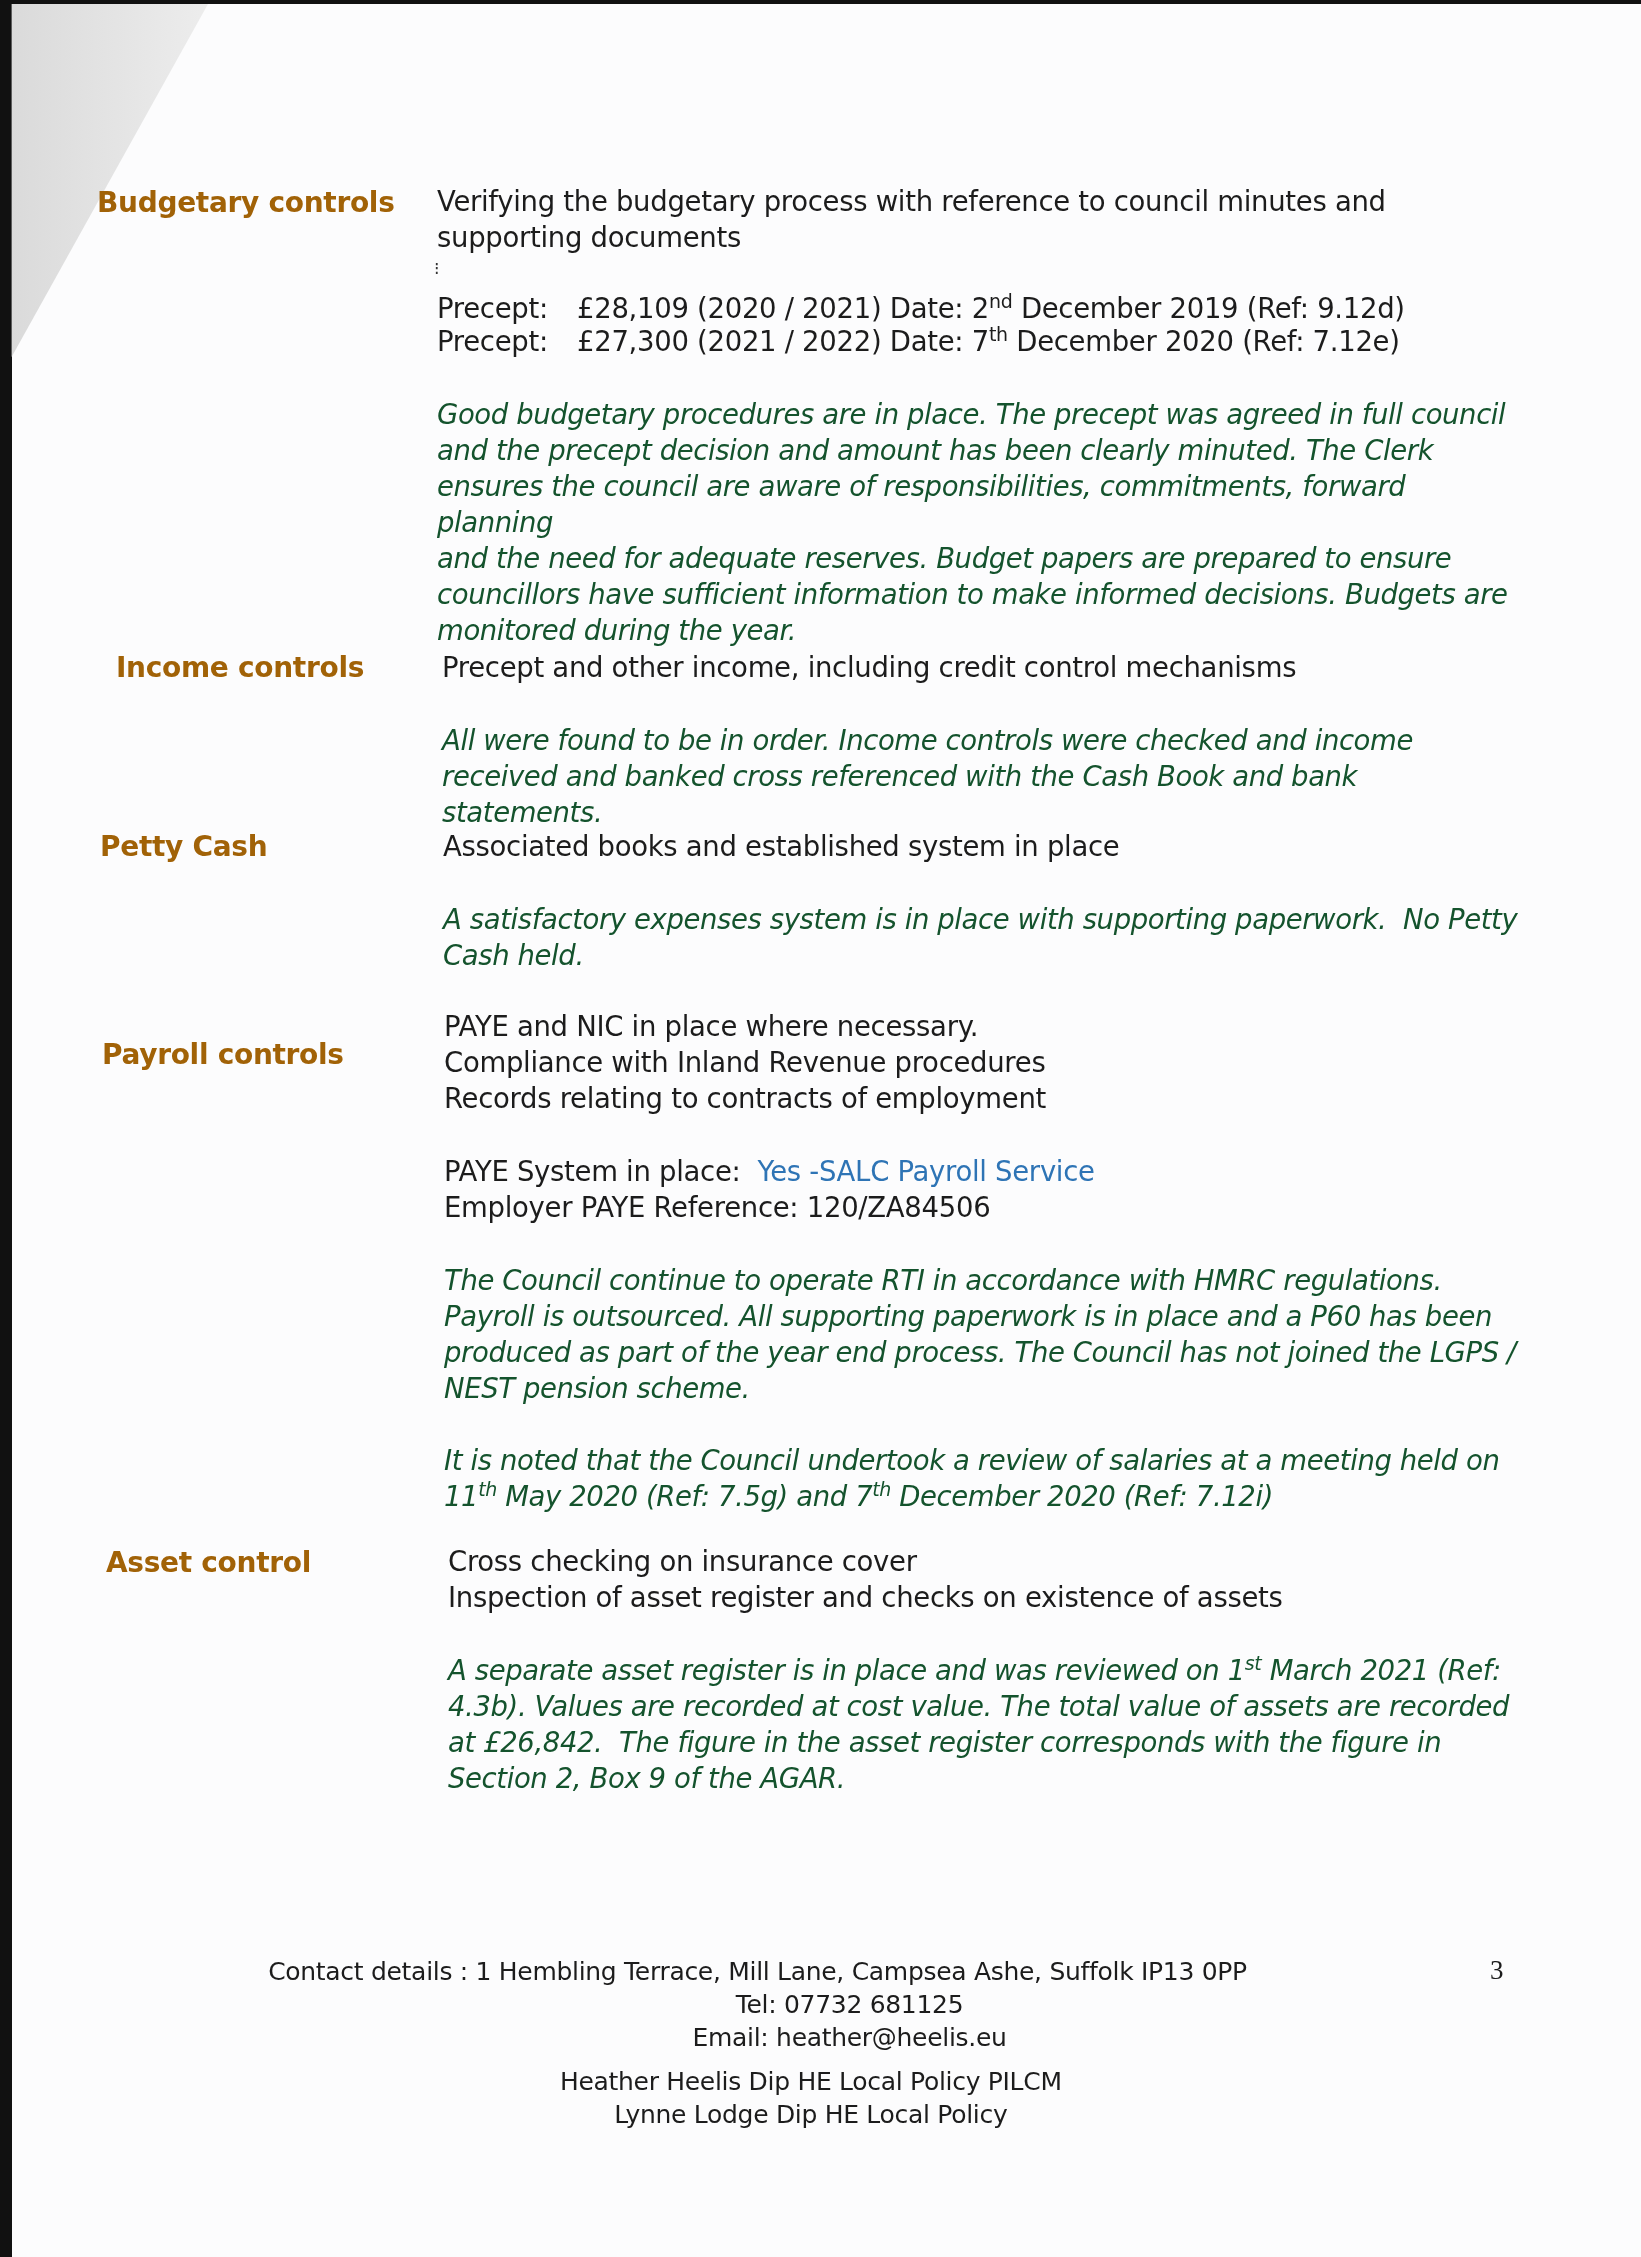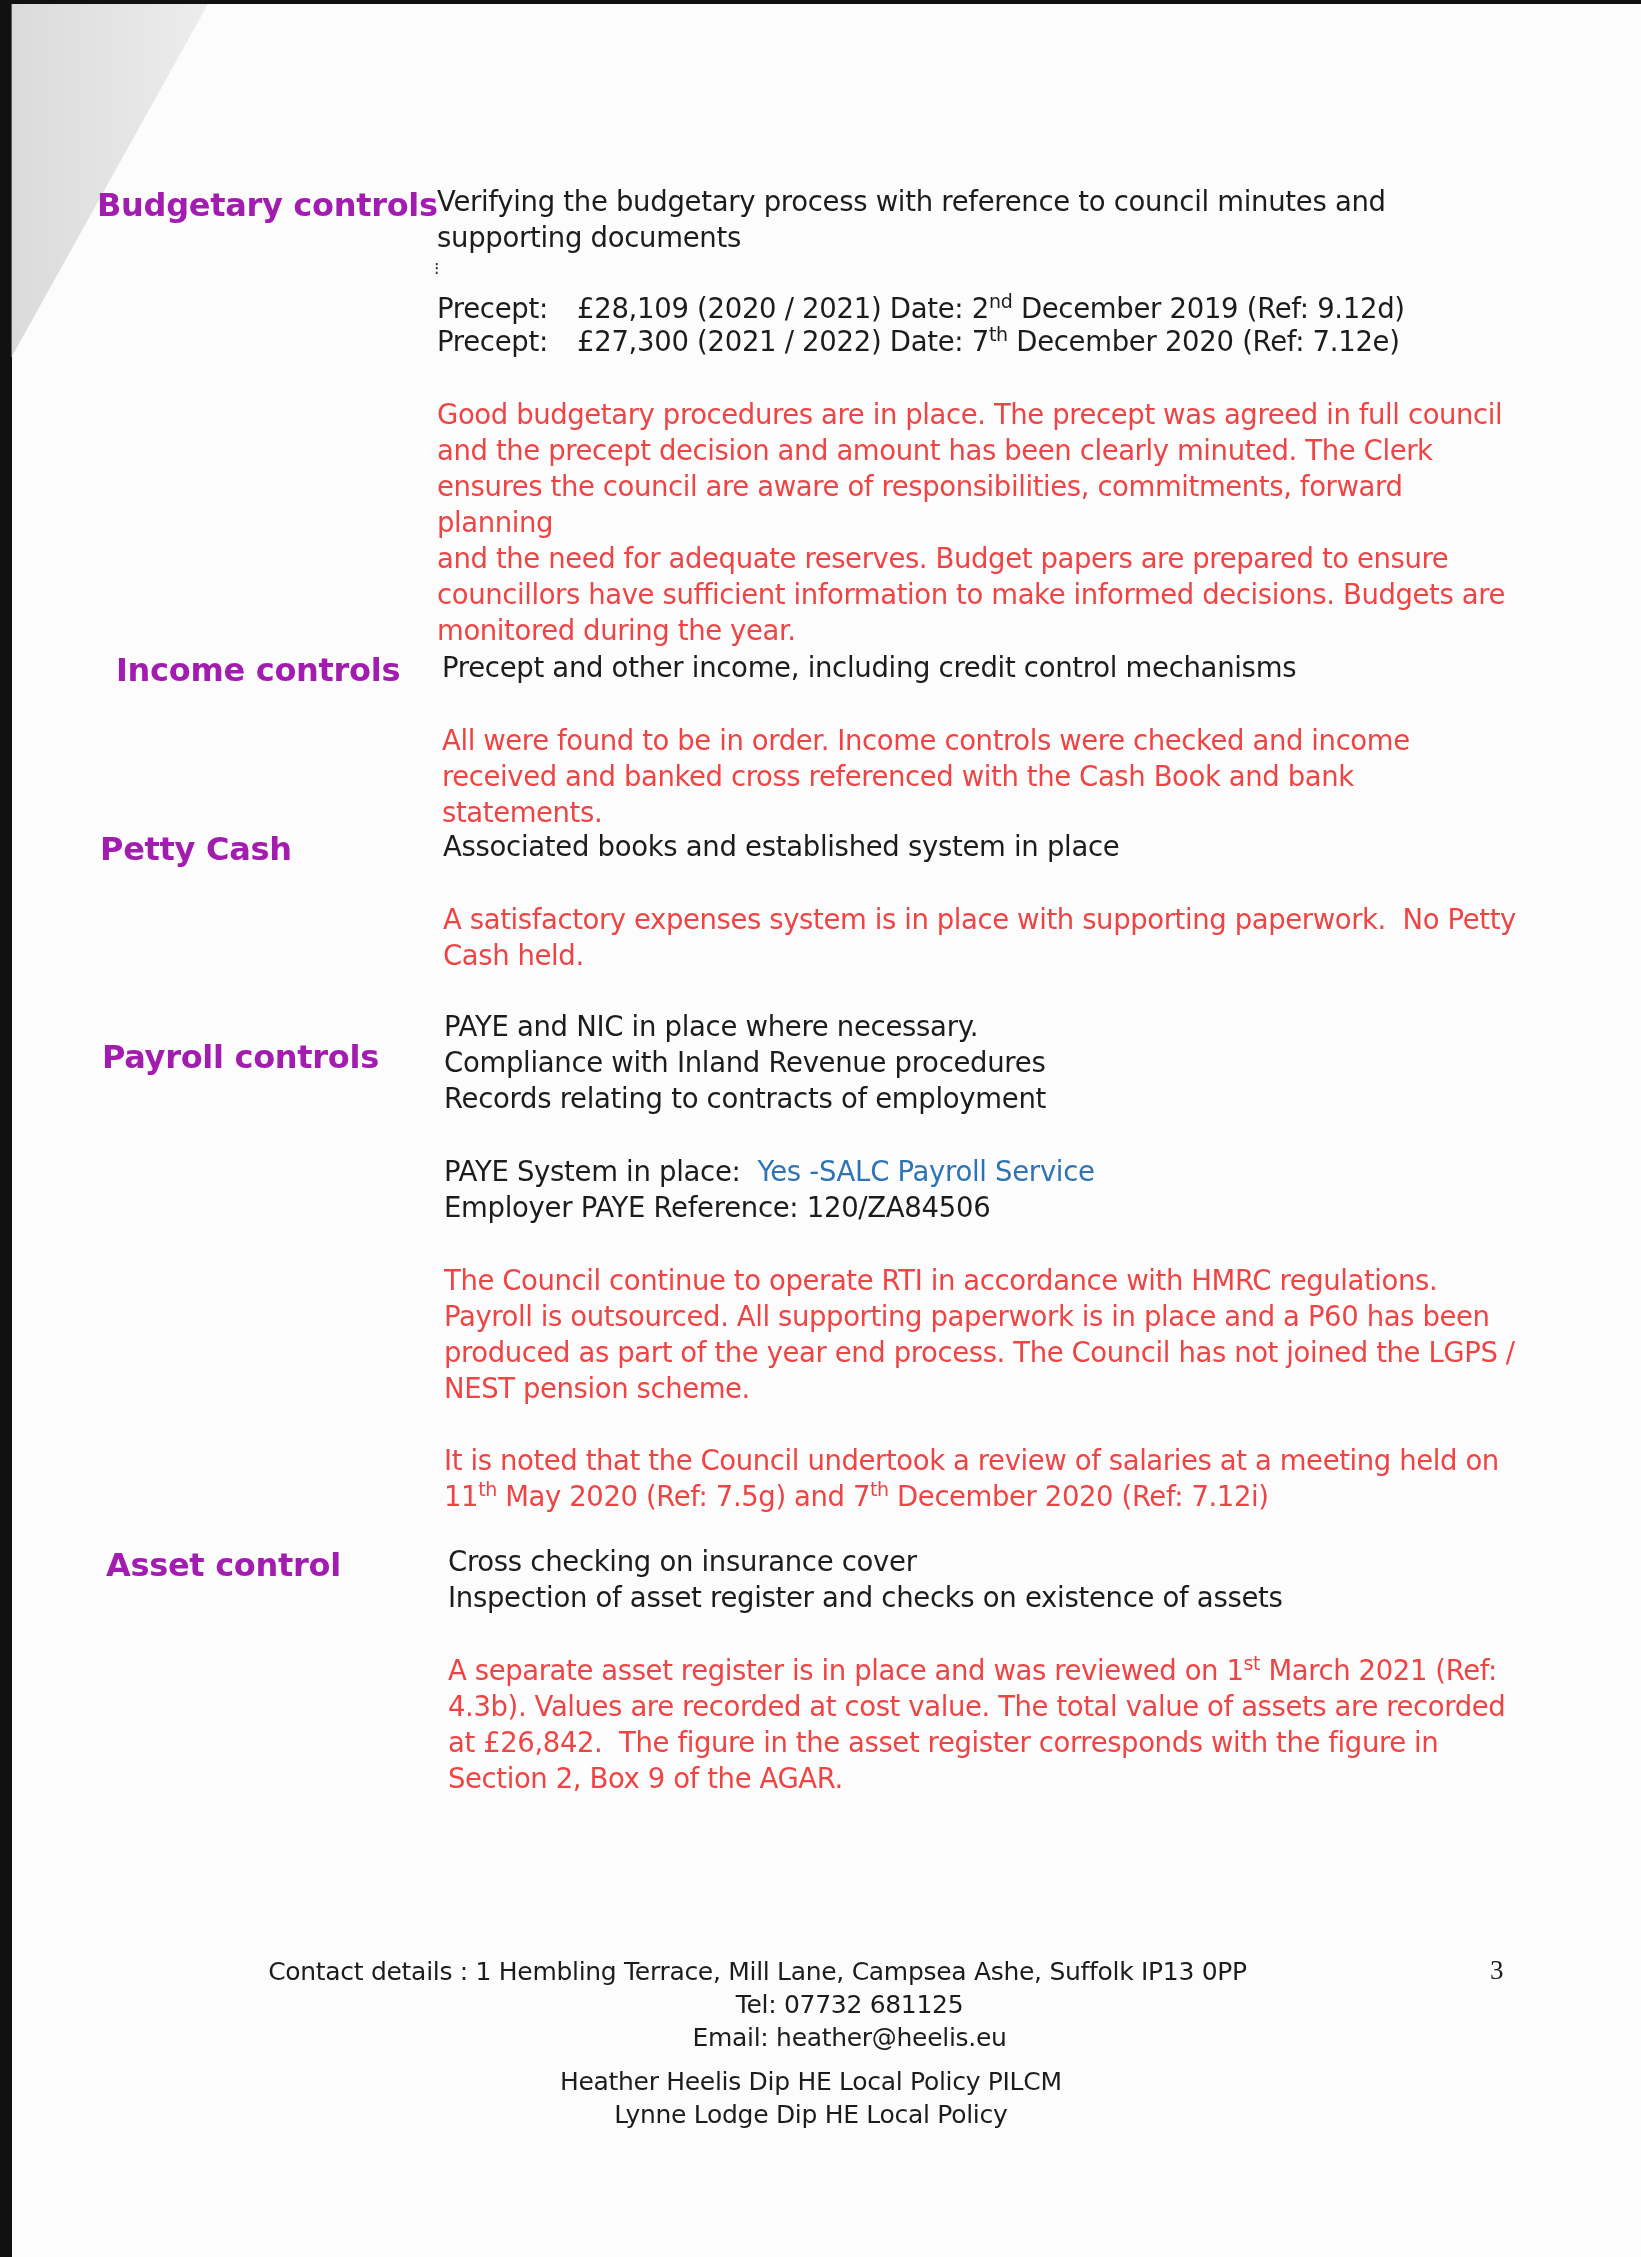--- a/index.html
+++ b/index.html
@@ -15,26 +15,26 @@
   .scan-edge-top {
     position: absolute; left: 0; top: 0; width: 1641px; height: 3.9px; background: #111;
   }
   .fold {
     position: absolute; left: 0; top: 0; width: 232px; height: 367px;
     background: linear-gradient(90deg, #d9d9d9, #efefef);
     clip-path: polygon(11.6px 3.9px, 208px 3.9px, 11.6px 357px);
   }
   .row { position: absolute; left: 0; width: 1641px; }
   .label {
-    position: absolute; font-weight: bold; font-size: 32px; letter-spacing: -0.3px;
-    color: #a21caf;
+    position: absolute; font-weight: bold; font-size: 28px; letter-spacing: -0.3px;
+    color: #a16207;
   }
   .content { position: absolute; left: 439px; width: 1077px; }
   .line { font-size: 27.5px; line-height: 36px; white-space: nowrap; letter-spacing: -0.3px; }
-  .blue { color: #ef4444; }
+  .blue { color: #14532d; font-style: italic; }
   .blue-plain { color: #2e74b5; }
   .para { font-size: 27.5px; line-height: 36px; letter-spacing: -0.4px; }
   sup { font-size: 19px; line-height: 0; }
   .precept { display: flex; }
   .precept .k { width: 140px; }
   .footer { position: absolute; width: 1641px; text-align: center; font-size: 25px; line-height: 33px; letter-spacing: -0.3px; }
   .pageno { position: absolute; left: 1490px; top: 1955px; font-family: "Liberation Serif", serif; font-size: 27px; }
   .mark { position: absolute; left: 434px; top: 259px; font-size: 17.4px; color: #333; }
 </style>
 </head>

